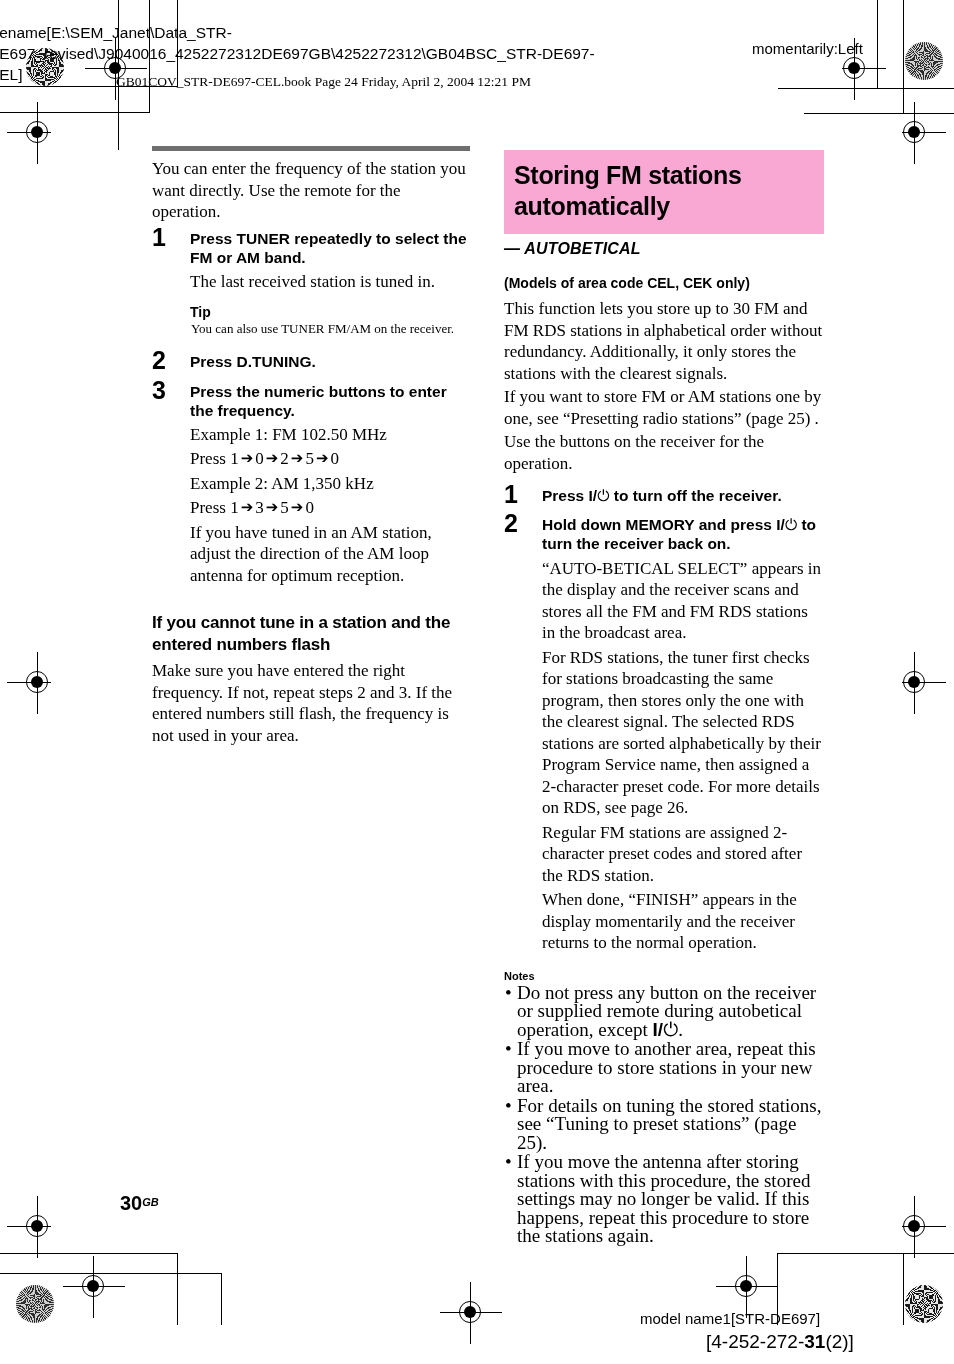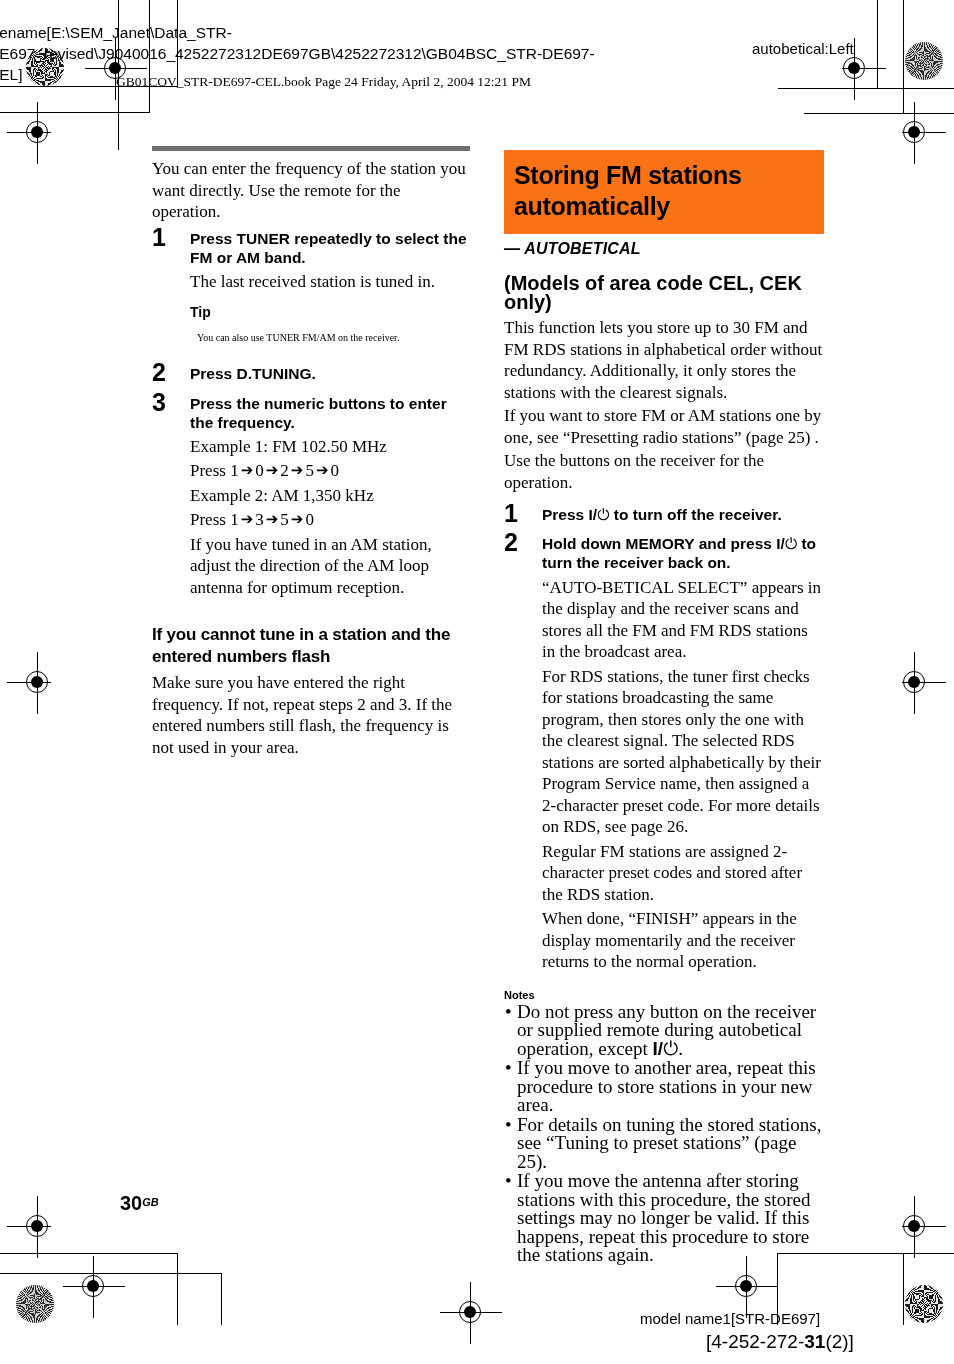--- a/index.html
+++ b/index.html
@@ -118,21 +118,21 @@
   }
   h1.sect {
     font-family: "Liberation Sans", sans-serif;
     font-weight: bold;
     font-size: 22px;
     line-height: 26px;
     margin: 0 0 12px 0;
     letter-spacing: -0.2px;
   }
   .title-box {
-    background: #f97316;
+    background: #f9a8d4;
     padding: 10px 10px 12px 10px;
     margin: 0 0 6px 0;
   }
   .title-box h1 {
     font-family: "Liberation Sans", sans-serif;
     font-weight: bold;
     font-size: 25px;
     line-height: 31px;
     margin: 0;
     letter-spacing: -0.3px;
@@ -149,21 +149,21 @@
     font-family: "Liberation Sans", sans-serif;
     font-weight: bold;
     font-size: 17px;
     line-height: 22px;
     margin: 14px 0 4px 0;
     letter-spacing: -0.2px;
   }
   h3.cond {
     font-family: "Liberation Sans", sans-serif;
     font-weight: bold;
-    font-size: 20px;
+    font-size: 14px;
     line-height: 19px;
     margin: 0 0 5px 0;
   }
   p.body {
     font-family: "Liberation Serif", serif;
     font-size: 17px;
     line-height: 21.5px;
     margin: 0 0 2px 0;
     text-align: left;
   }
@@ -193,23 +193,23 @@
   .step p.body { margin: 0 0 3px 0; }
 
   .tip-head {
     font-family: "Liberation Sans", sans-serif;
     font-weight: bold;
     font-size: 14px;
     margin: 12px 0 1px 0;
   }
   .tip-body {
     font-family: "Liberation Serif", serif;
-    font-size: 10px;
-    line-height: 21px;
-    margin: 7px;
+    font-size: 13px;
+    line-height: 15px;
+    margin: 1px;
   }
 
   .notes-head {
     font-family: "Liberation Sans", sans-serif;
     font-weight: bold;
     font-size: 11px;
     margin: 16px 0 2px 0;
   }
   ul.notes {
     list-style: none;
@@ -363,21 +363,21 @@
       <div class="dot"></div>
   </div>
 
   <div class="starburst radial" style="left:26px;top:48px;"></div>
   <div class="starburst" style="left:905px;top:42px;"></div>
   <div class="starburst" style="left:16px;top:1285px;"></div>
   <div class="starburst radial" style="left:905px;top:1285px;"></div>
 </div>
 
 <div class="slug-path">filename[E:\SEM_Janet\Data_STR-DE697_revised\J9040016_4252272312DE697GB\4252272312\GB04BSC_STR-DE697-CEL]</div>
-<div class="masterpage">autobetical:Left</div>
+<div class="masterpage">momentarily:Left</div>
 <div class="bookline">GB01COV_STR-DE697-CEL.book  Page 24  Friday, April 2, 2004  12:21 PM</div>
 
 <div class="col col-left">
 
   <div class="rule-gray"></div>
 
   <p class="body">You can enter the frequency of the station you want directly. Use the remote for the operation.</p>
 
   <div class="step">
     <div class="num">1</div>

